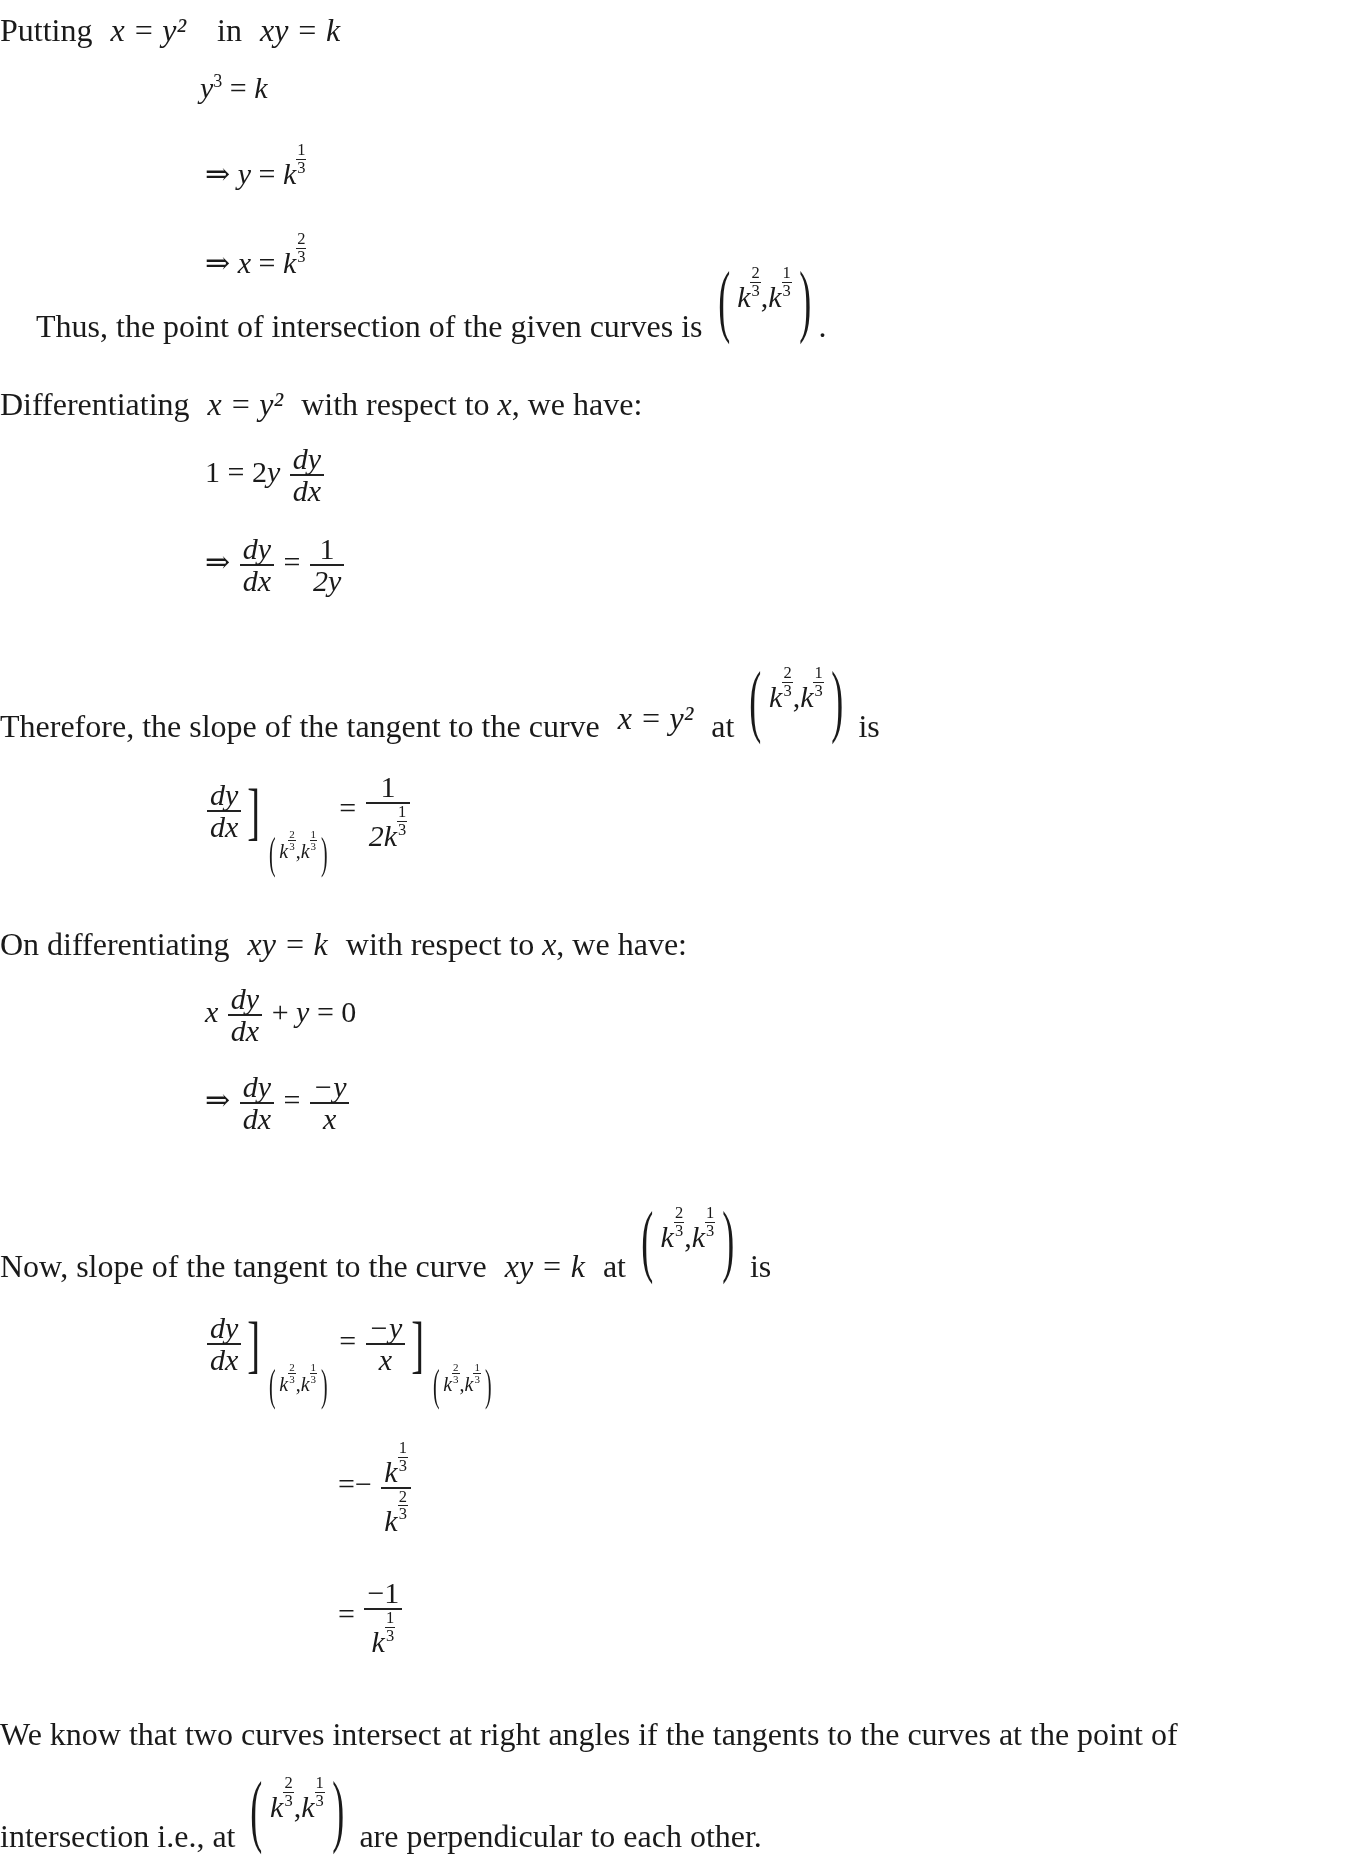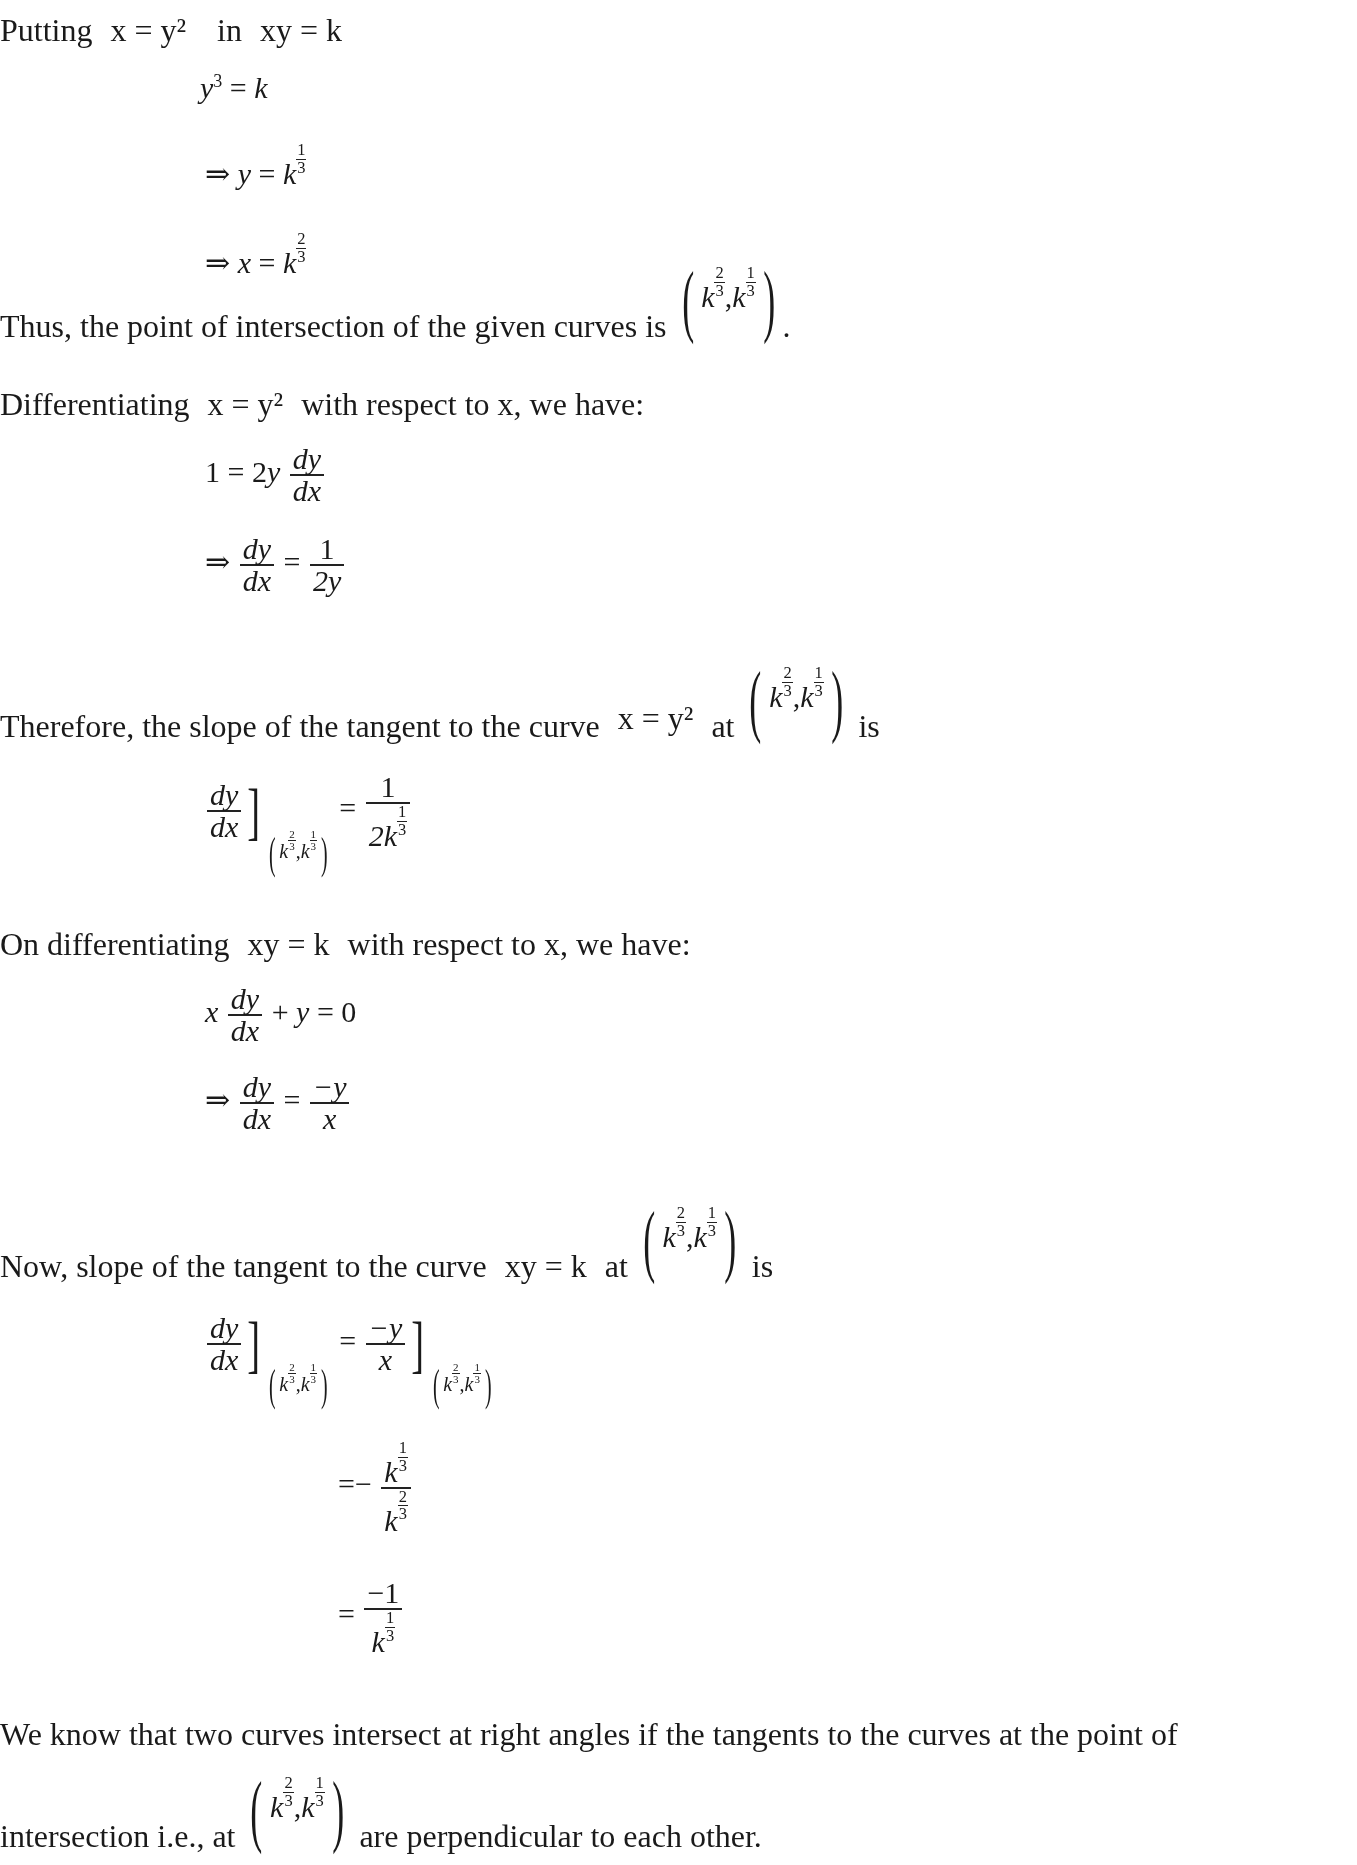--- a/index.html
+++ b/index.html
@@ -1,19 +1,19 @@
 <!DOCTYPE html>
 <html><head>
 <meta charset="utf-8">
 <style>
   html,body{margin:0;padding:0;background:#fff;}
   body{width:1357px;height:1865px;position:relative;overflow:hidden;
        font-family:"Liberation Serif","DejaVu Serif",serif;color:#1a1a1a;}
   .ln{position:absolute;white-space:nowrap;font-size:32px;line-height:1;}
-  .m{font-family:"Liberation Serif",serif;}
+  .m{font-style:italic;font-family:"Liberation Serif",serif;}
   .eq{position:absolute;white-space:nowrap;font-size:30px;font-style:italic;line-height:1;}
   .frac{display:inline-block;vertical-align:middle;text-align:center;margin:0 2px;}
   .frac>span{display:block;padding:0 3px;}
   .frac>.num{border-bottom:2px solid #222;}
   .up{font-style:normal;}
   sup{font-size:60%;}
   .exp{display:inline-block;vertical-align:super;font-size:55%;text-align:center;line-height:1;font-style:normal;}
   .exp>span{display:block;padding:0 1px;}
   .exp>.n{border-bottom:1px solid #222;}
   .pt{display:inline-block;vertical-align:middle;font-style:italic;font-size:30px;}
@@ -47,21 +47,21 @@
 </div>
 
 <div class="eq" style="left:205px;top:231px;">
   <span class="up">⇒</span>
   <span>x</span>
   <span class="up">=</span>
   <span>k</span><span class="exp"><span class="n">2</span><span>3</span></span>
 </div>
 
 <div class="ln" style="left:0;top:260px;">
-  <span style="vertical-align:-30px;">Thus, the point of intersection of the given curves is</span>
+  <span style="vertical-align:-30px;margin-left:36px;">Thus, the point of intersection of the given curves is</span>
   <span class="pt">
     <span class="p">(</span><span>k</span><span class="exp"><span class="n">2</span><span>3</span></span><span class="up">,</span><span>k</span><span class="exp"><span class="n">1</span><span>3</span></span><span class="p">)</span>
   </span><span style="vertical-align:-30px;">.</span>
 </div>
 
 <div class="ln" style="left:0;top:388px;">
   <span>Differentiating</span>
   <span class="m" style="margin-left:10px;">x = y²</span>
   <span style="margin-left:10px;">with respect to</span>
   <span class="m">x</span><span>, we have:</span>

